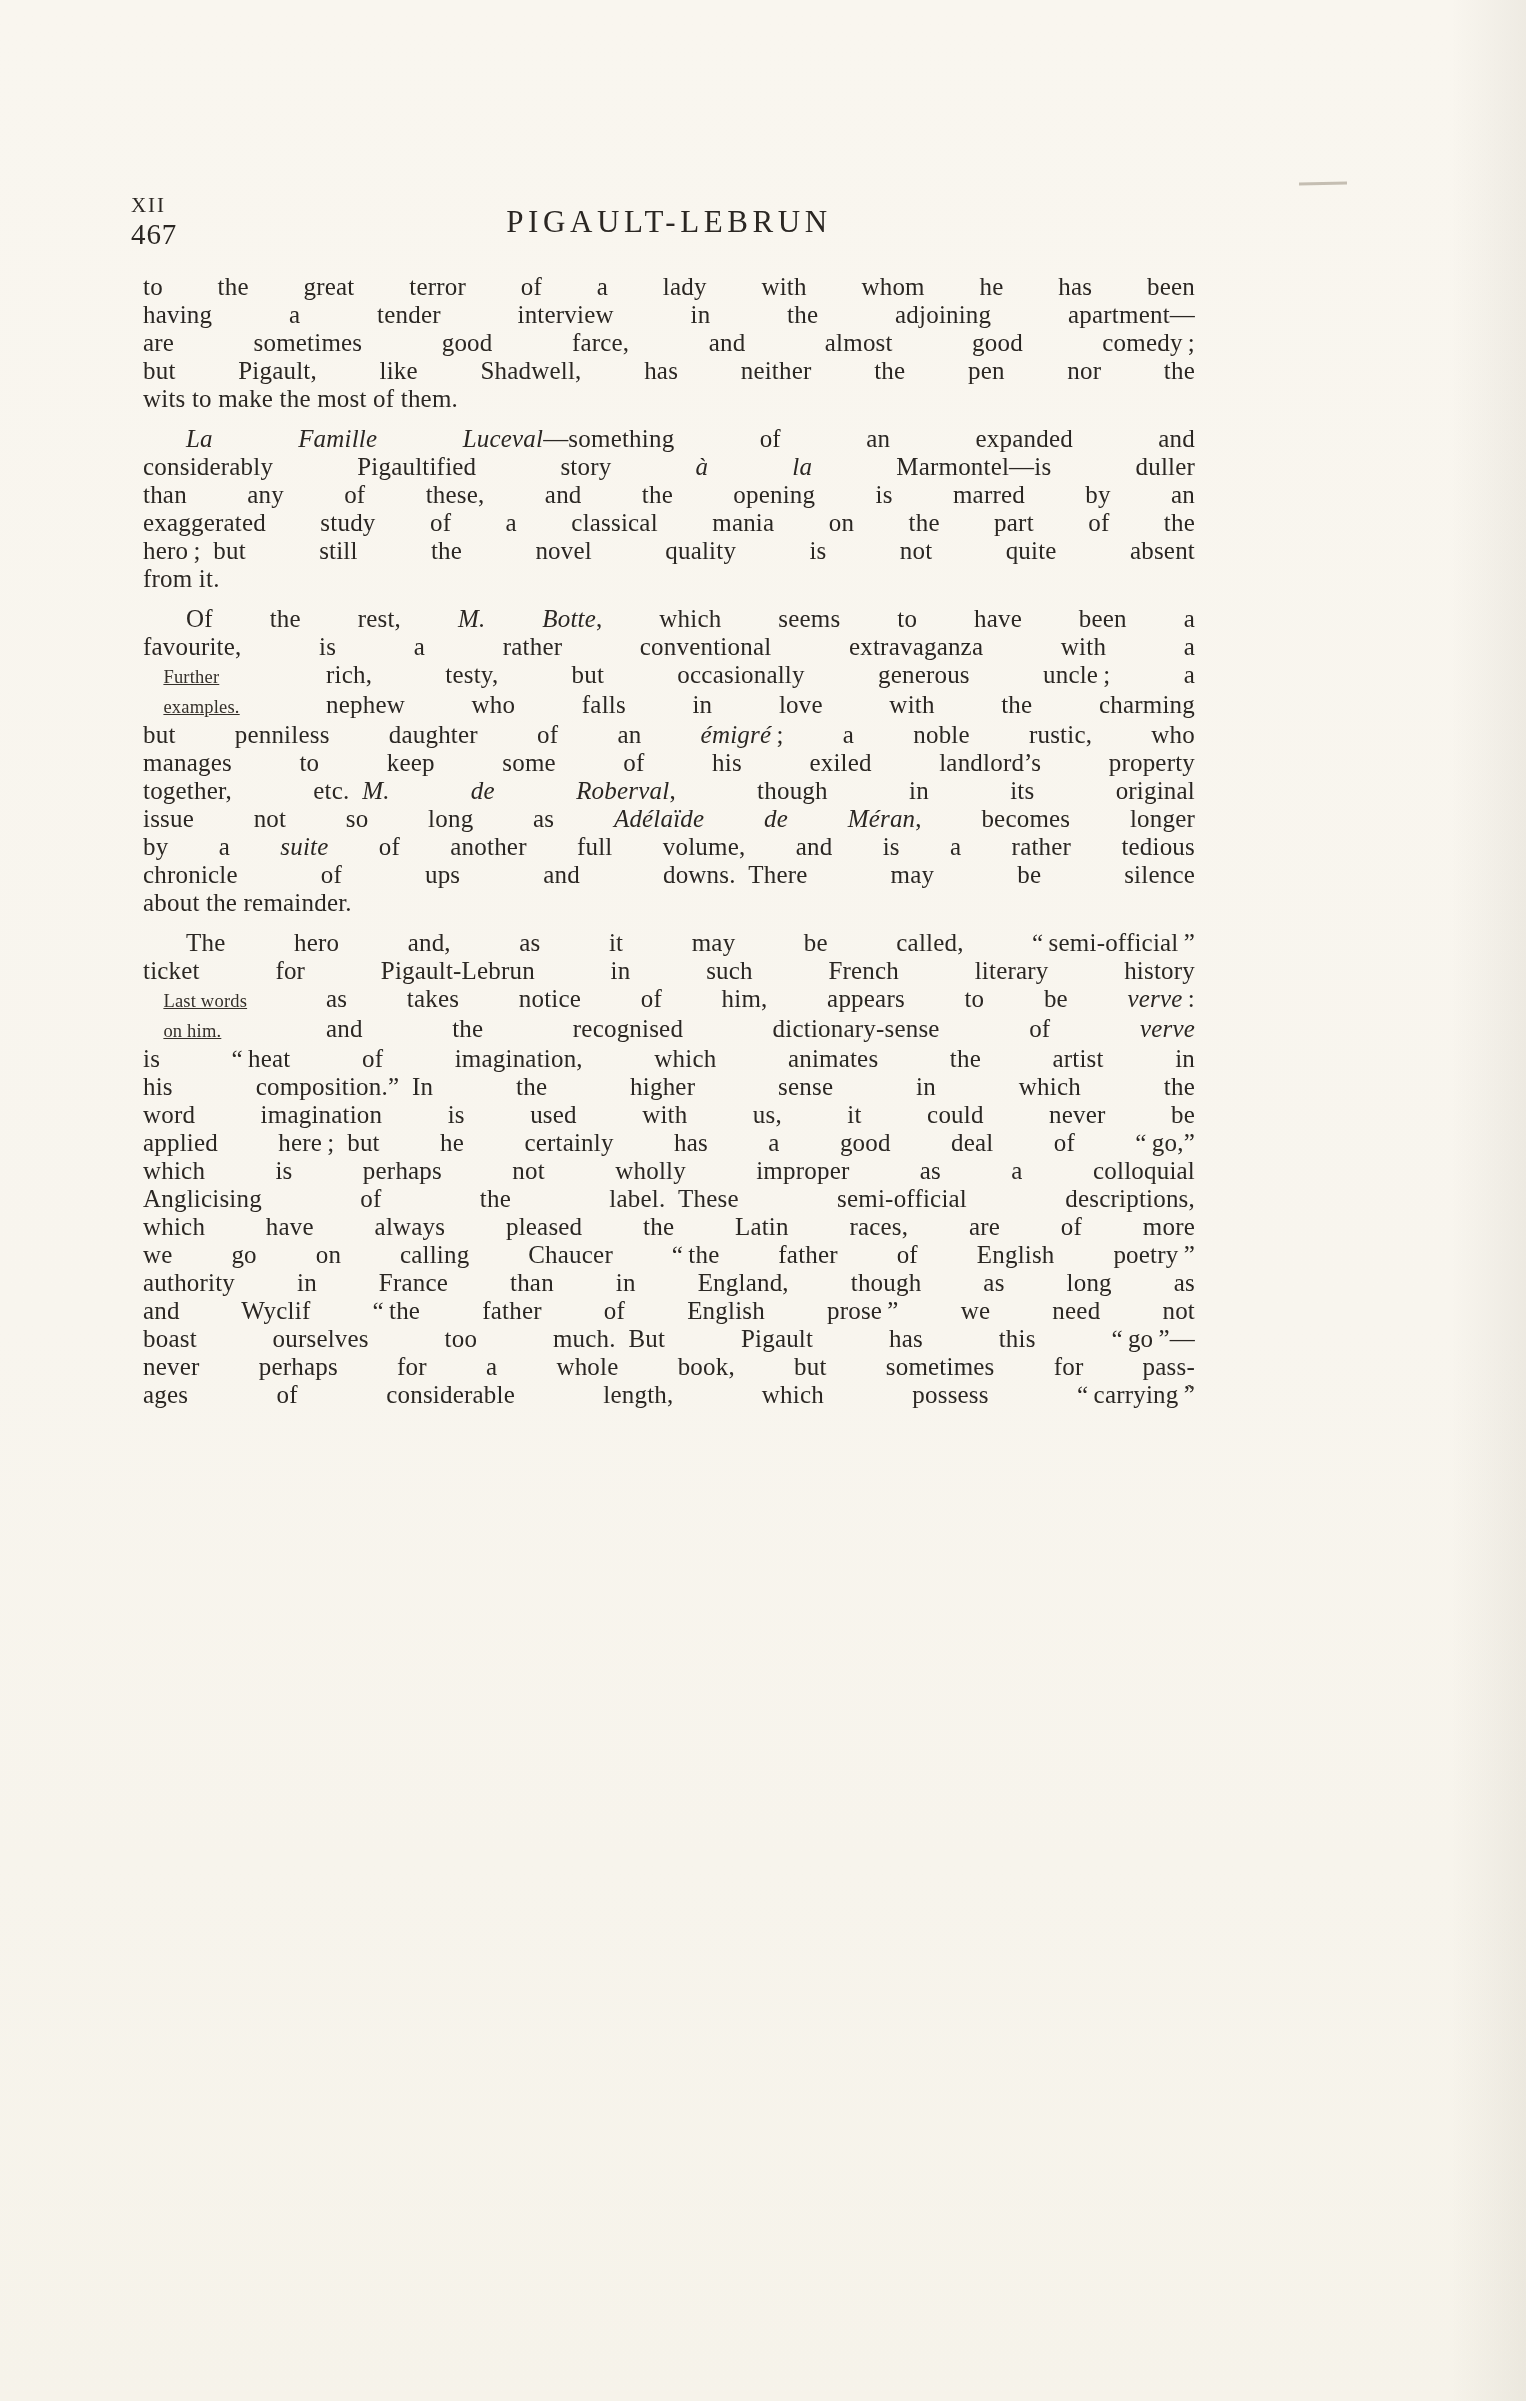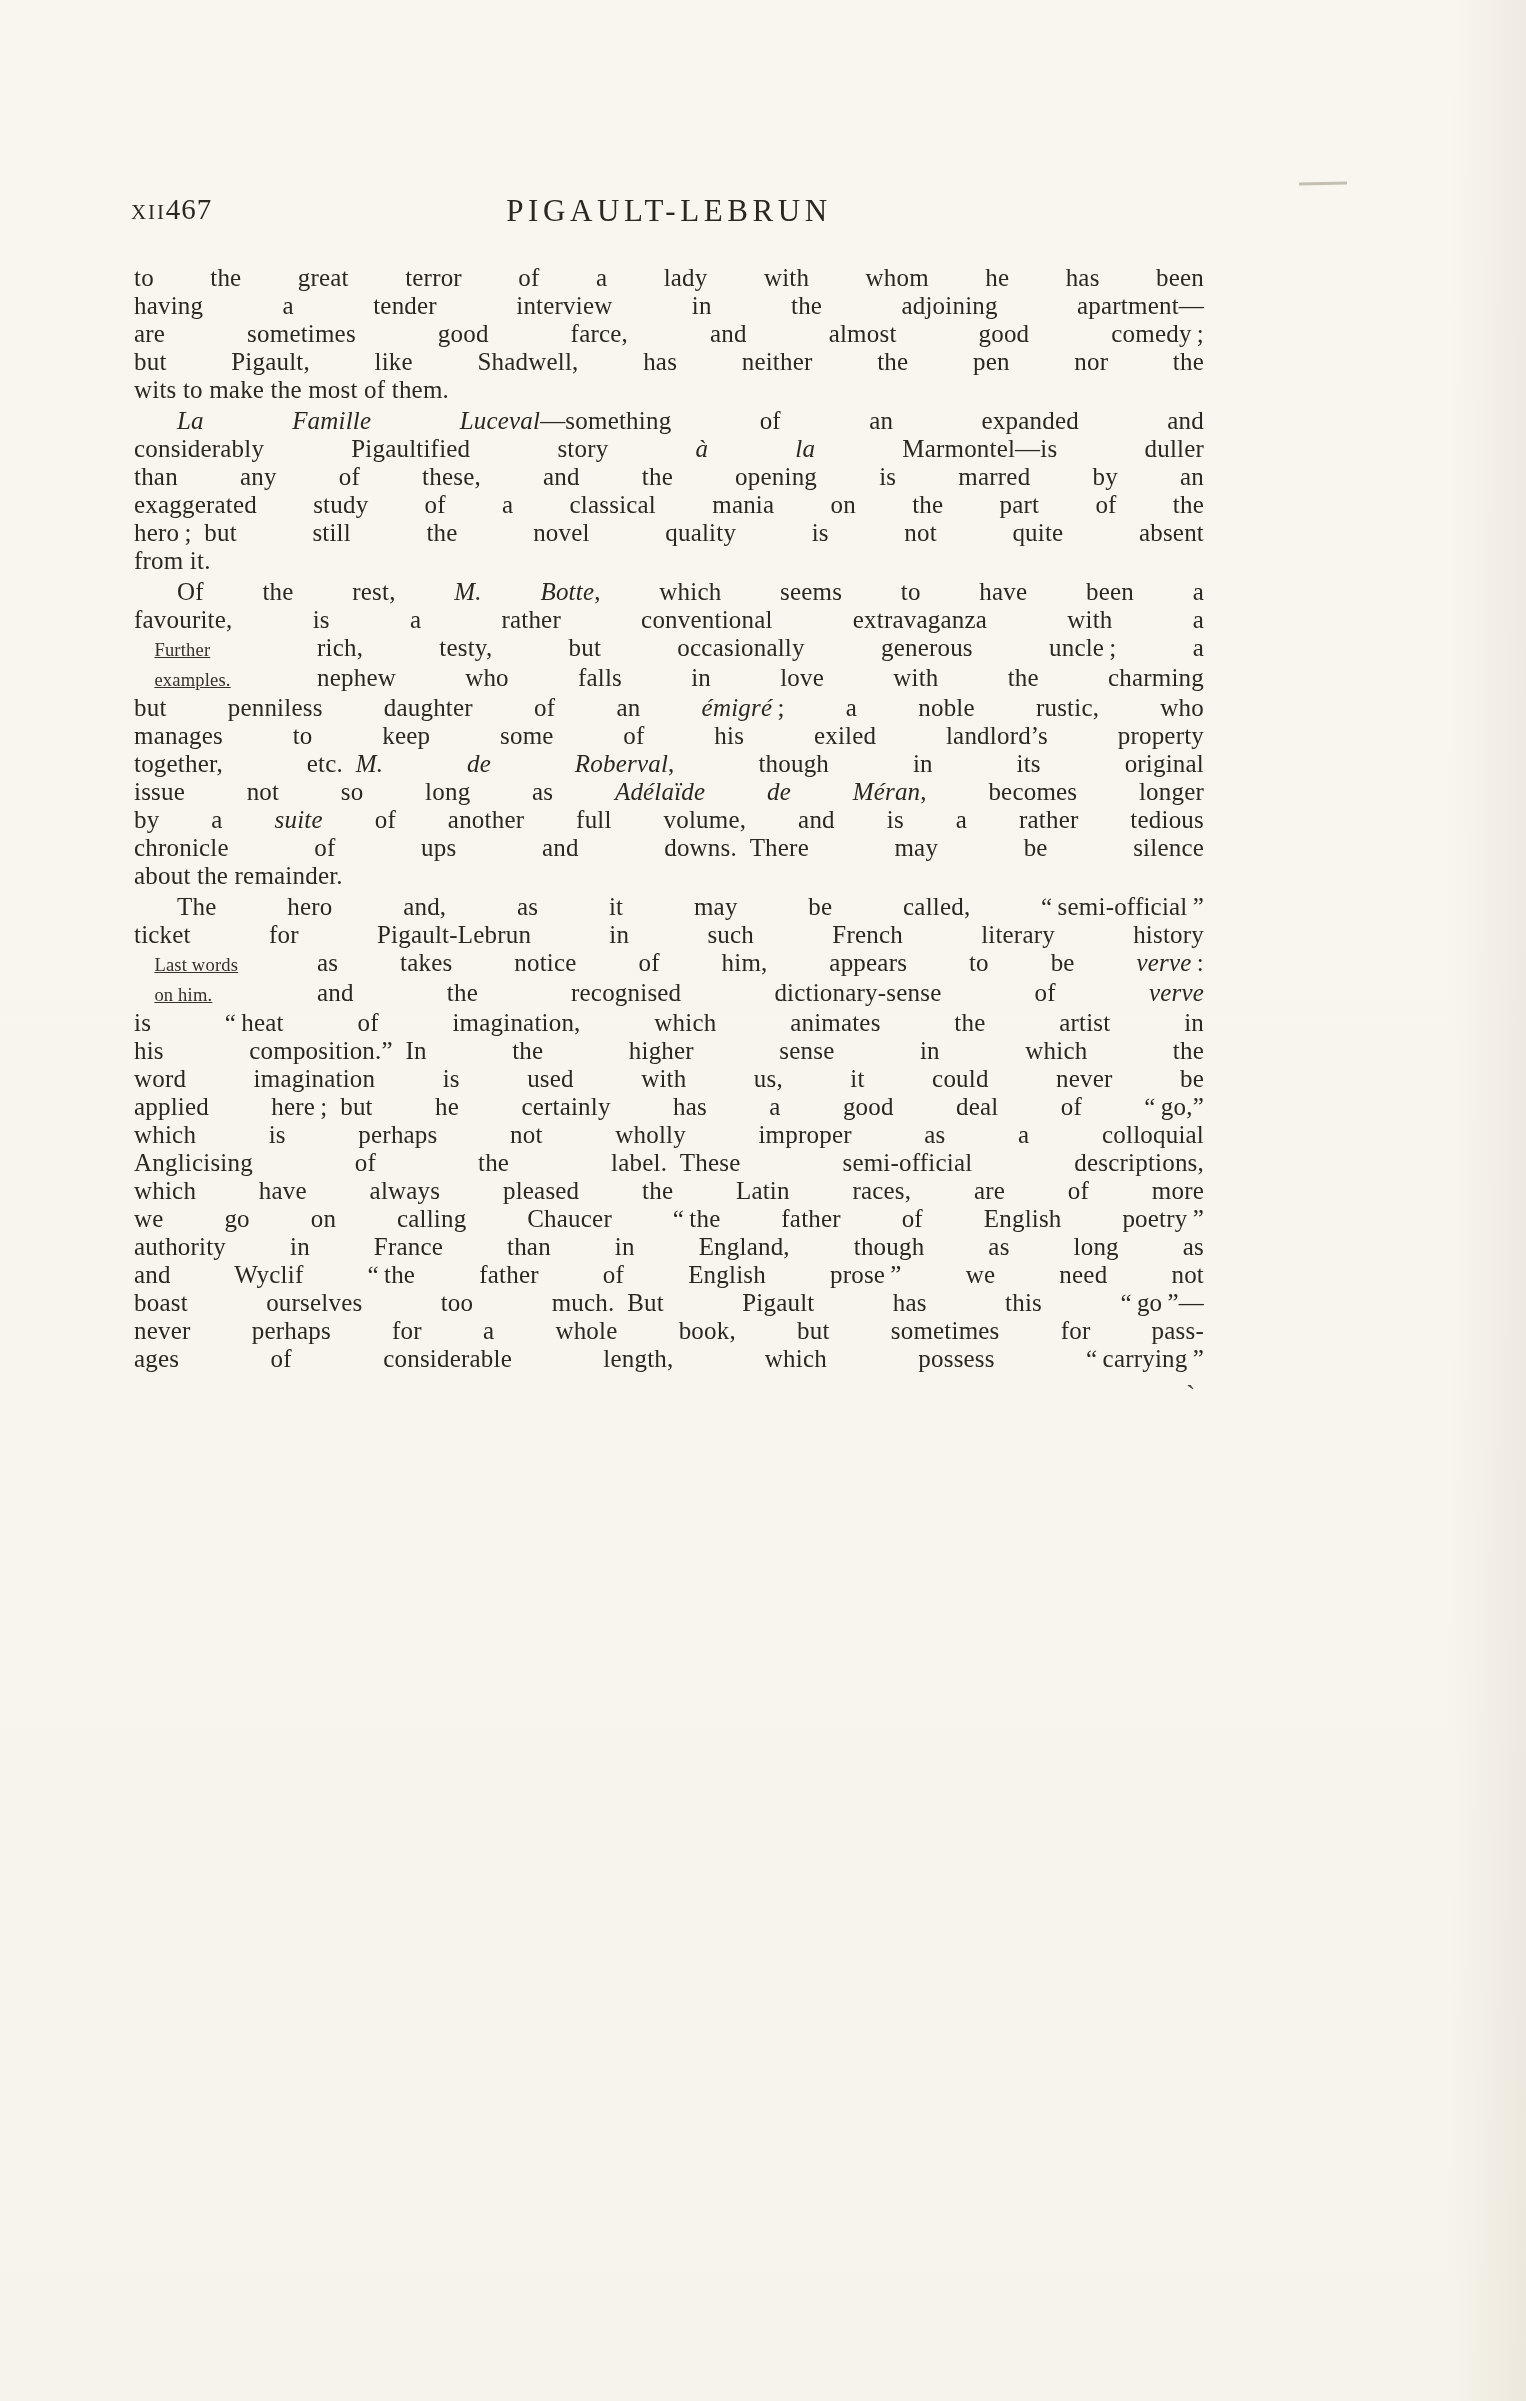--- a/index.html
+++ b/index.html
@@ -16,22 +16,23 @@
     font-family: "Liberation Serif", "DejaVu Serif", serif;
     overflow: hidden;
   }
   
   .running-head {
     position: absolute;
     left: 131px;
     top: 193px;
     width: 1076px;
     display: flex;
-    justify-content: flex-start;
+    justify-content: center;
     align-items: baseline;
+    flex-direction: column;
   }
   .chapter {
     font-size: 21px;
     letter-spacing: 1.9px;
     font-variant: small-caps;
   }
   .head-title {
     position: absolute;
     left: 50%;
     transform: translateX(-50%);
@@ -46,21 +47,21 @@
   
   .body-text {
     position: absolute;
     left: 131px;
     top: 261px;
     width: 1076px;
     font-size: 25px;
     line-height: 28px;
     letter-spacing: 0.2px;
   }
-  .paragraph { margin: 3px; }
+  .paragraph { margin: 12px; }
   .line { display: flex; align-items: baseline; }
   .line-text {
     flex: 1 1 auto;
     display: block;
     text-align: justify;
     text-align-last: justify;
     text-justify: inter-word;
     white-space: normal;
   }
   .line.last .line-text { text-align-last: left; }

